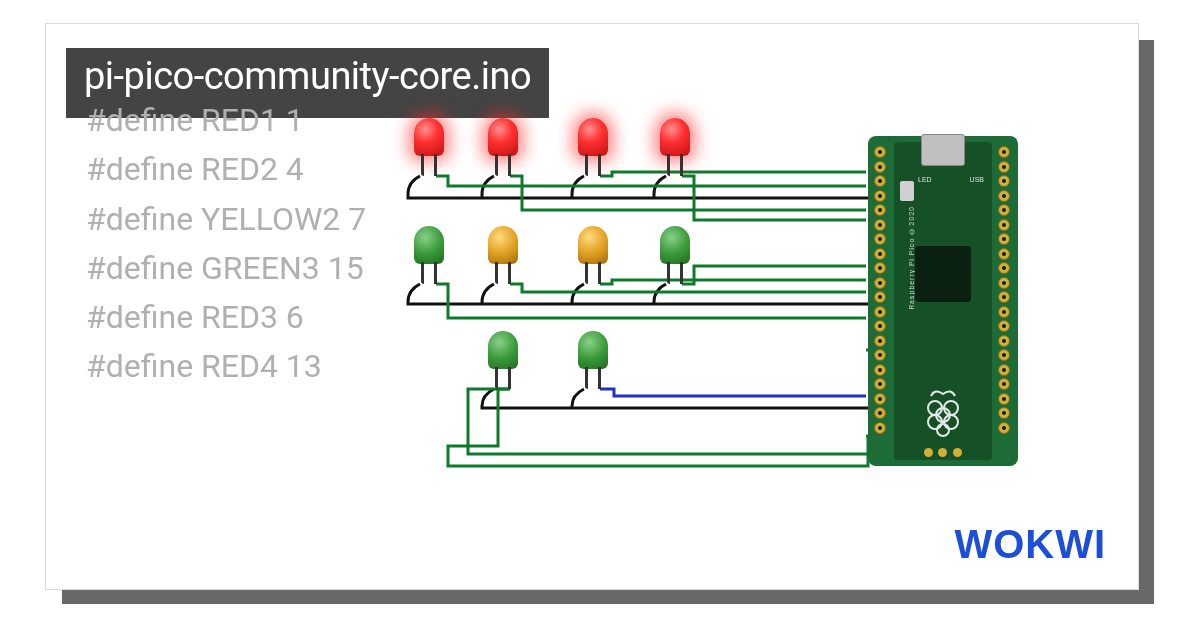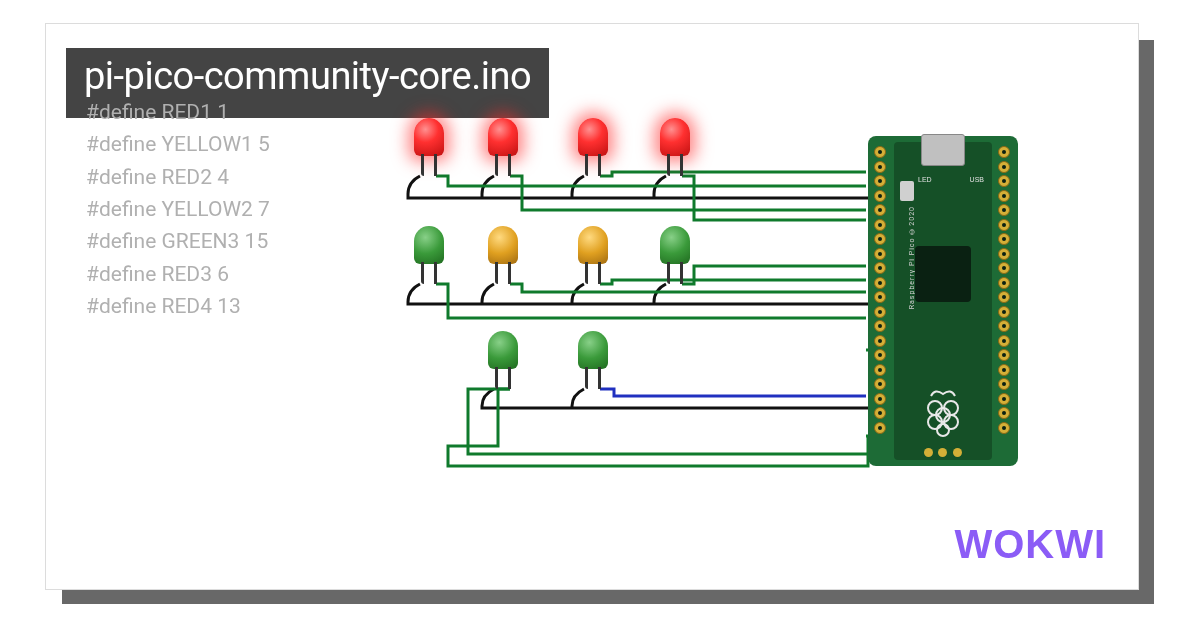--- a/index.html
+++ b/index.html
@@ -40,21 +40,21 @@
       font-size: 38px;
       font-weight: 400;
       padding: 6px 18px 20px 18px;
       letter-spacing: -0.5px;
       margin-top: 24px;
     }
     .code-area {
       position: absolute;
       top: 72px;
       left: 40px;
-      font-size: 21px;
+      font-size: 32px;
       line-height: 1.54;
       color: #b0b0b0;
       font-weight: 400;
     }
     .code-line {
       display: block;
     }
     .circuit {
       position: absolute;
       top: 82px;
@@ -218,34 +218,33 @@
       width: 640px;
       height: 380px;
     }
     .brand {
       position: absolute;
       bottom: 22px;
       right: 32px;
       font-family: "Comic Sans MS", cursive, sans-serif;
       font-size: 40px;
       font-weight: 700;
-      color: #8b5cf6;
+      color: #1d4ed8;
       letter-spacing: 1px;
     }
   </style>
 </head>
 <body>
 
 <div class="card-shadow"></div>
 <div class="card">
   <div class="title-bar">pi-pico-community-core.ino</div>
 
   <div class="code-area">
     <span class="code-line">#define RED1 1</span>
-    <span class="code-line">#define YELLOW1 5</span>
     <span class="code-line">#define RED2 4</span>
     <span class="code-line">#define YELLOW2 7</span>
     <span class="code-line">#define GREEN3 15</span>
     <span class="code-line">#define RED3 6</span>
     <span class="code-line">#define RED4 13</span>
   </div>
 
   <div class="circuit">
 
     <svg class="wires" viewBox="0 0 640 380">

